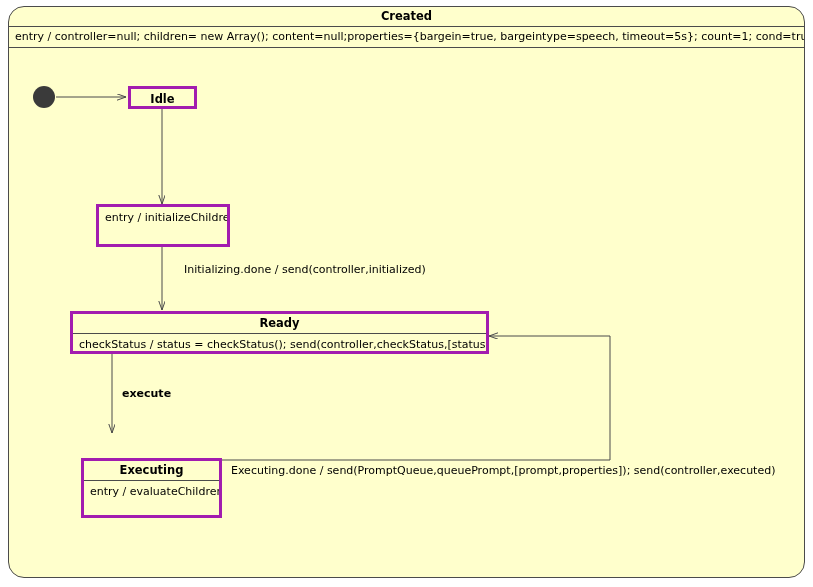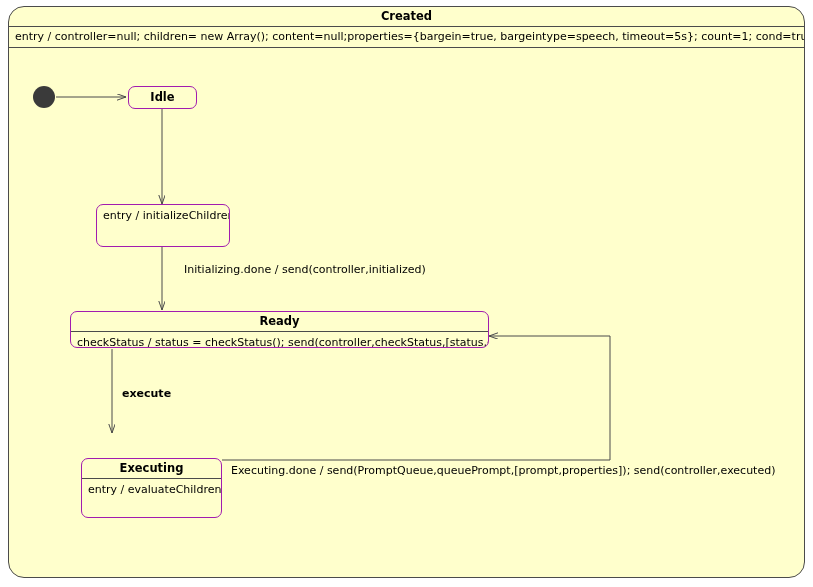--- a/index.html
+++ b/index.html
@@ -49,22 +49,22 @@
     padding-left: 6px;
     white-space: nowrap;
     border-bottom: 1px solid #4b4b4b;
     overflow: hidden;
   }
   
   .state {
     position: absolute;
     box-sizing: border-box;
     background: #ffffcc;
-    border: 1px solid #a21caf;
-    border-radius: 7px;
+    border: 3px solid #a21caf;
+    border-radius: 0;
     overflow: hidden;
   }
   .state .st-title {
     height: 19px;
     line-height: 19px;
     text-align: center;
     font-size: 11.5px;
     font-weight: bold;
     color: #000000;
     white-space: nowrap;
@@ -147,21 +147,21 @@
   <div class="initial-node" style="left:33px; top:86px;"></div>
 
   <div class="state" style="left:128px; top:86px; width:69px; height:23px;">
     <div class="st-title" style="line-height:21px;height:21px;">Idle</div>
   </div>
 
   <div class="state with-body" style="left:96px; top:204px; width:134px; height:43px;">
     <div class="st-body">entry / initializeChildren()</div>
   </div>
 
-  <div class="state with-body" style="left:70px; top:311px; width:419px; height:37px;">
+  <div class="state with-body" style="left:70px; top:311px; width:419px; height:43px;">
     <div class="st-title">Ready</div>
     <div class="st-body">checkStatus / status = checkStatus(); send(controller,checkStatus,[status,count])</div>
   </div>
 
   <div class="state with-body" style="left:81px; top:458px; width:141px; height:60px;">
     <div class="st-title">Executing</div>
     <div class="st-body">entry / evaluateChildren();</div>
   </div>
 
   <div class="tlabel" style="left:184px; top:263px;">Initializing.done / send(controller,initialized)</div>

